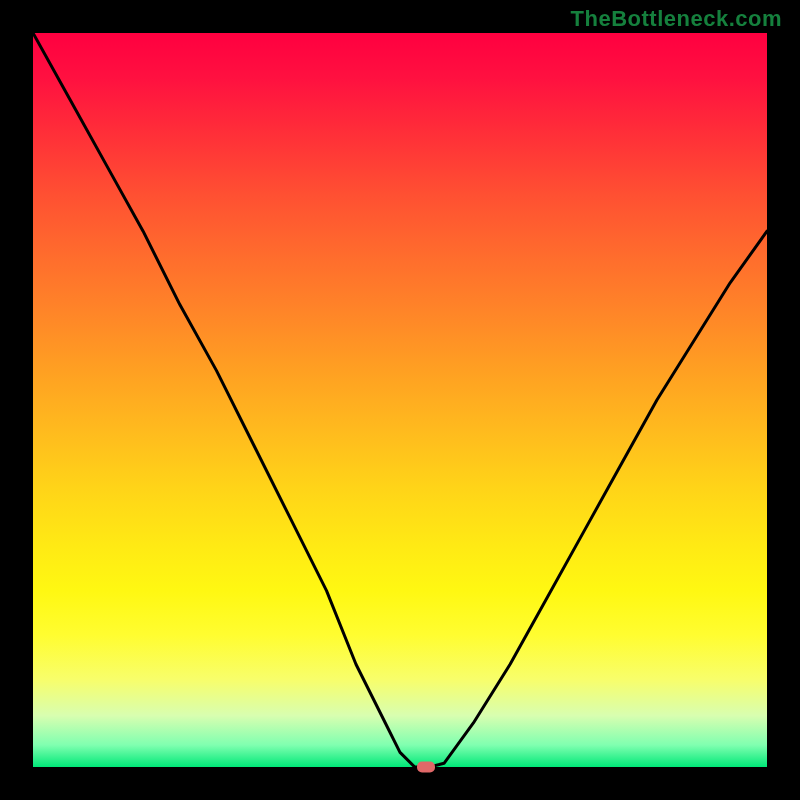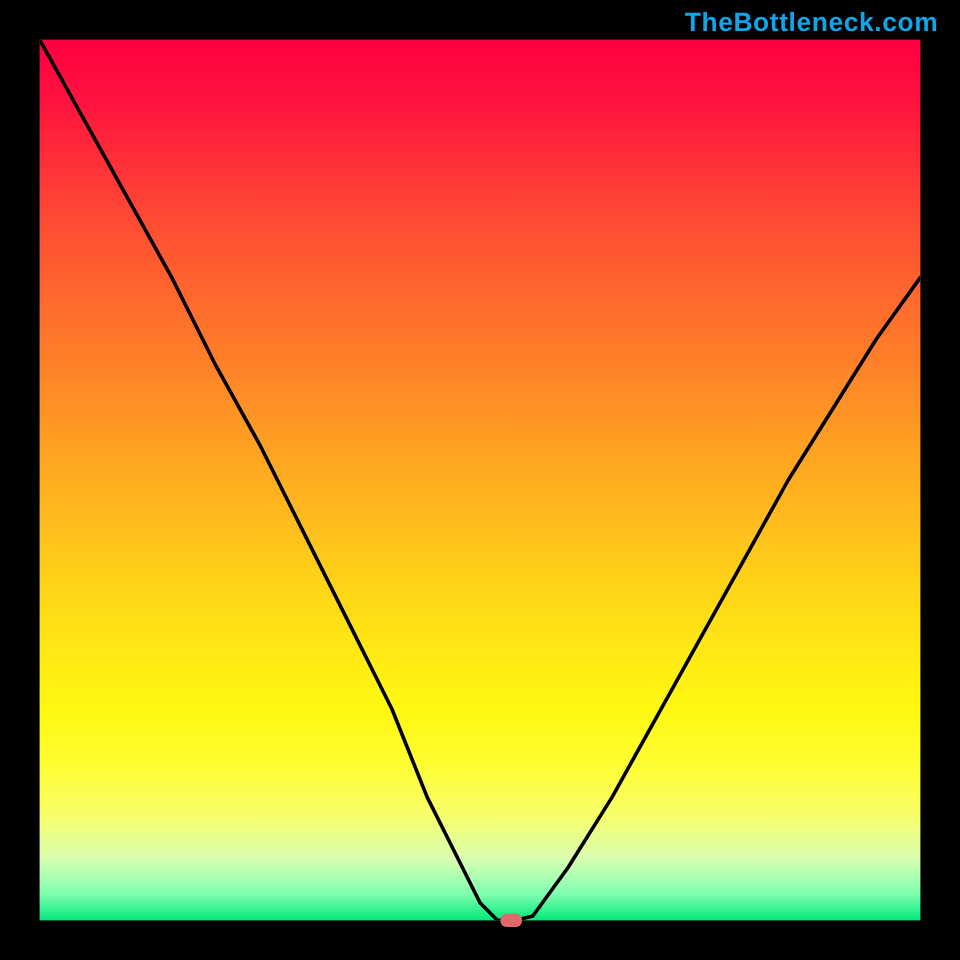--- a/index.html
+++ b/index.html
@@ -1,17 +1,17 @@
 <!DOCTYPE html>
 <html><head>
 <meta charset="utf-8">
 <style>
 * { margin: 0; padding: 0; box-sizing: border-box; }
 body { width: 800px; height: 800px; background: #000; position: relative; overflow: hidden; }
-.watermark { position: absolute; top: 6px; right: 18px; font-family: Arial, sans-serif; font-size: 22px; font-weight: bold; color: #0ea5e9; letter-spacing: 0.5px; z-index: 10; }
+.watermark { position: absolute; top: 6px; right: 18px; font-family: Arial, sans-serif; font-size: 22px; font-weight: bold; color: #15803d; letter-spacing: 0.5px; z-index: 10; }
 .plot-frame { position: absolute; left: 33px; top: 33px; width: 734px; height: 734px; background: transparent; }
 .gradient-bg { position: absolute; inset: 0; background: linear-gradient(to bottom,
   #ff0040 0%,
   #ff1040 6%,
   #ff3038 14%,
   #ff5032 22%,
   #ff6b2d 30%,
   #ff8528 38%,
   #ffa022 46%,
   #ffba1e 54%,

